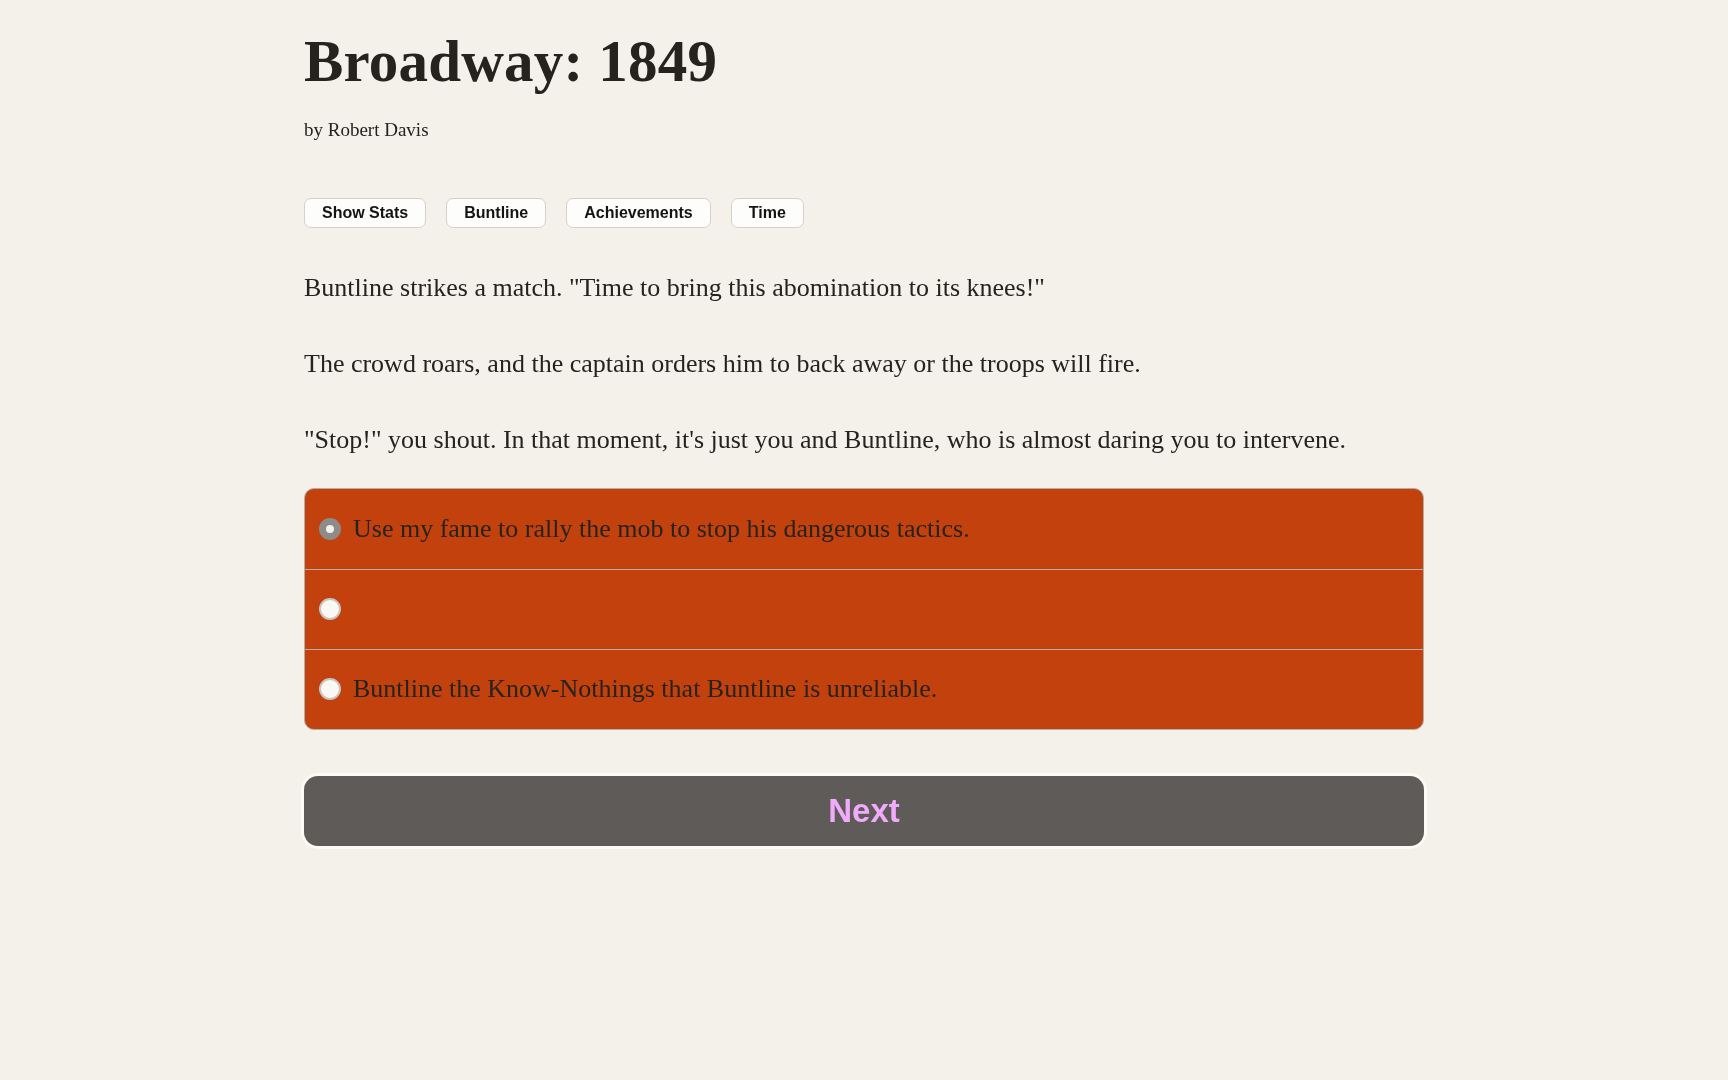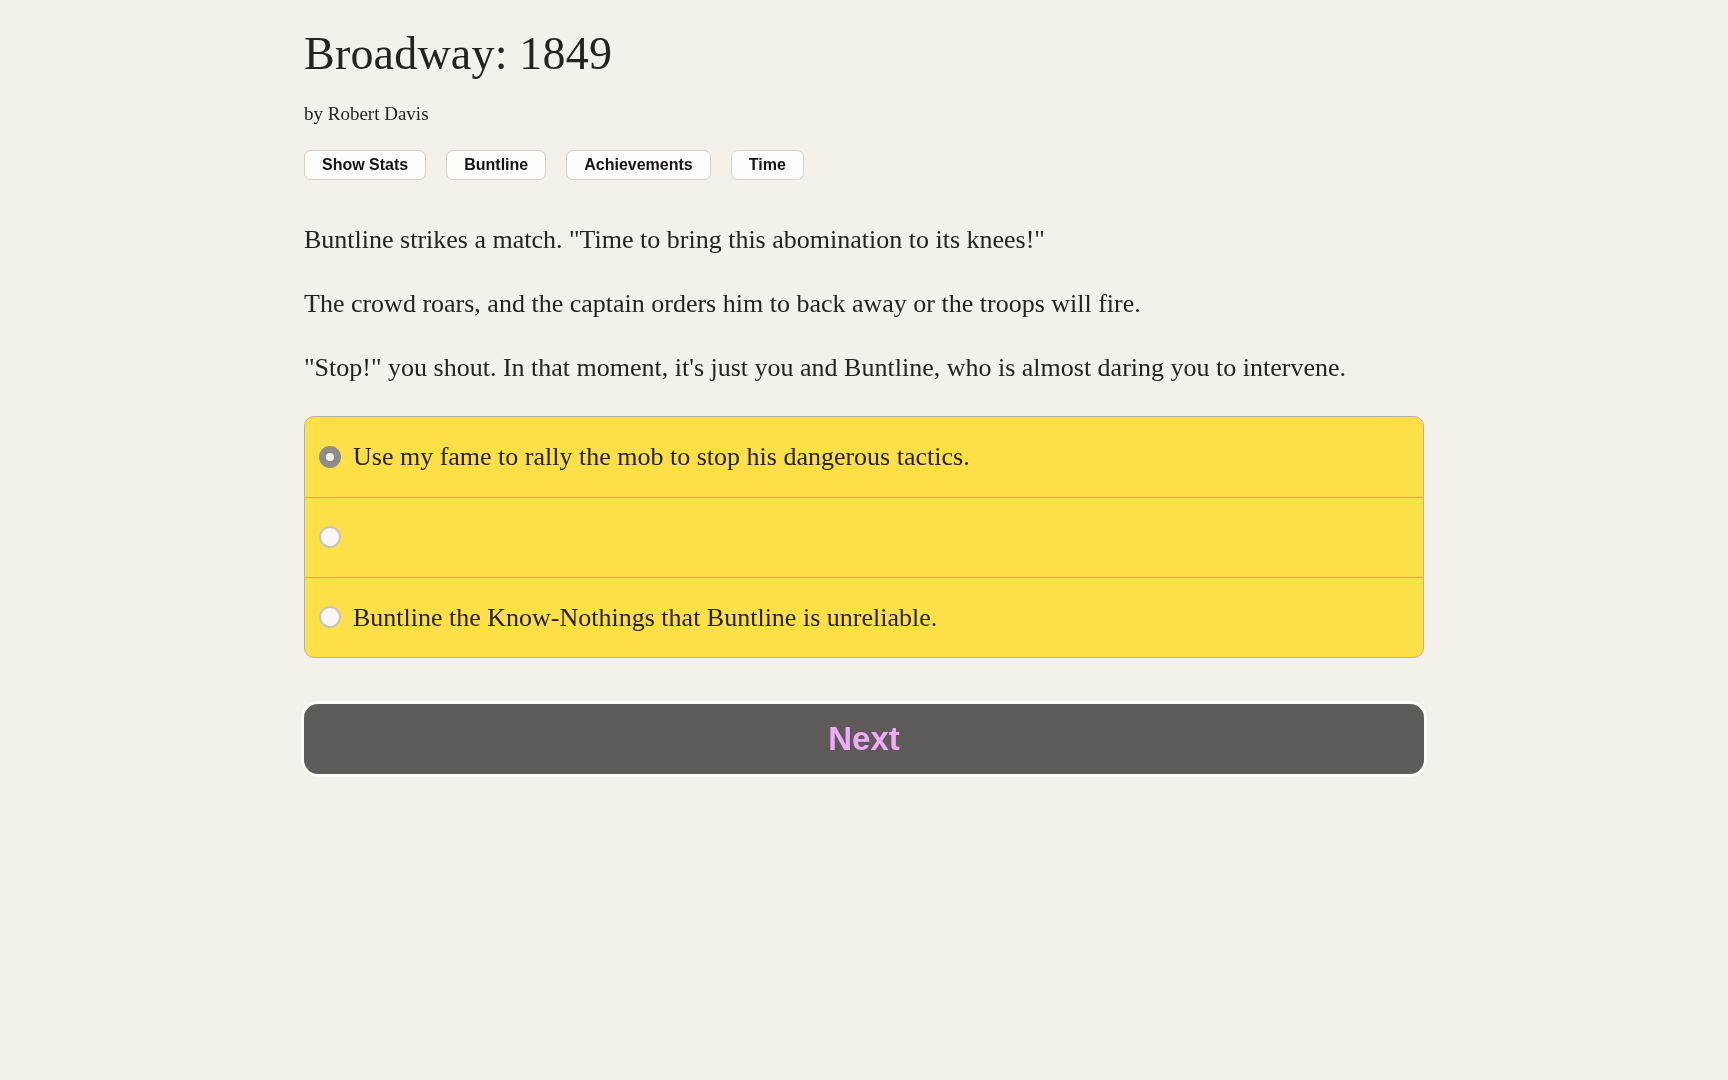--- a/index.html
+++ b/index.html
@@ -9,60 +9,60 @@
     color: #26231f;
     font-family: "Liberation Serif", "DejaVu Serif", serif;
     overflow: hidden;
   }
   .container {
     width: 1120px;
     margin: 0 auto;
     padding-top: 26px;
   }
   h1.title {
-    font-size: 46px;
-    font-weight: 400;
+    font-size: 59px;
+    font-weight: 700;
     line-height: 1.2;
     letter-spacing: 0.2px;
   }
   .subtitle {
     font-size: 19px;
     font-weight: 400;
     margin-top: 22px;
     line-height: 1.2;
   }
   .toolbar {
-    margin-top: 24px;
+    margin-top: 56px;
     display: flex;
     gap: 20px;
   }
   .toolbar button {
     height: 30px;
     padding: 0 17px;
     background: #fdfdfc;
     border: 1px solid #d5d1ca;
     border-radius: 7px;
     font-family: "Liberation Sans", sans-serif;
     font-size: 16px;
     font-weight: 600;
     color: #151413;
     cursor: pointer;
     white-space: nowrap;
   }
   .story p {
     font-size: 26px;
     line-height: 40px;
-    margin-top: 24px;
+    margin-top: 36px;
   }
   .story p:first-child { margin-top: 40px; }
   .choices {
     margin-top: 28px;
     border: 1px solid #b3afa7;
     border-radius: 10px;
-    background: #fde047;
+    background: #c2410c;
     overflow: hidden;
   }
   .choice-row {
     display: flex;
     align-items: center;
     height: 80px;
     padding-left: 14px;
     cursor: pointer;
   }
   .choice-row + .choice-row { border-top: 1px solid #b3afa7; }

